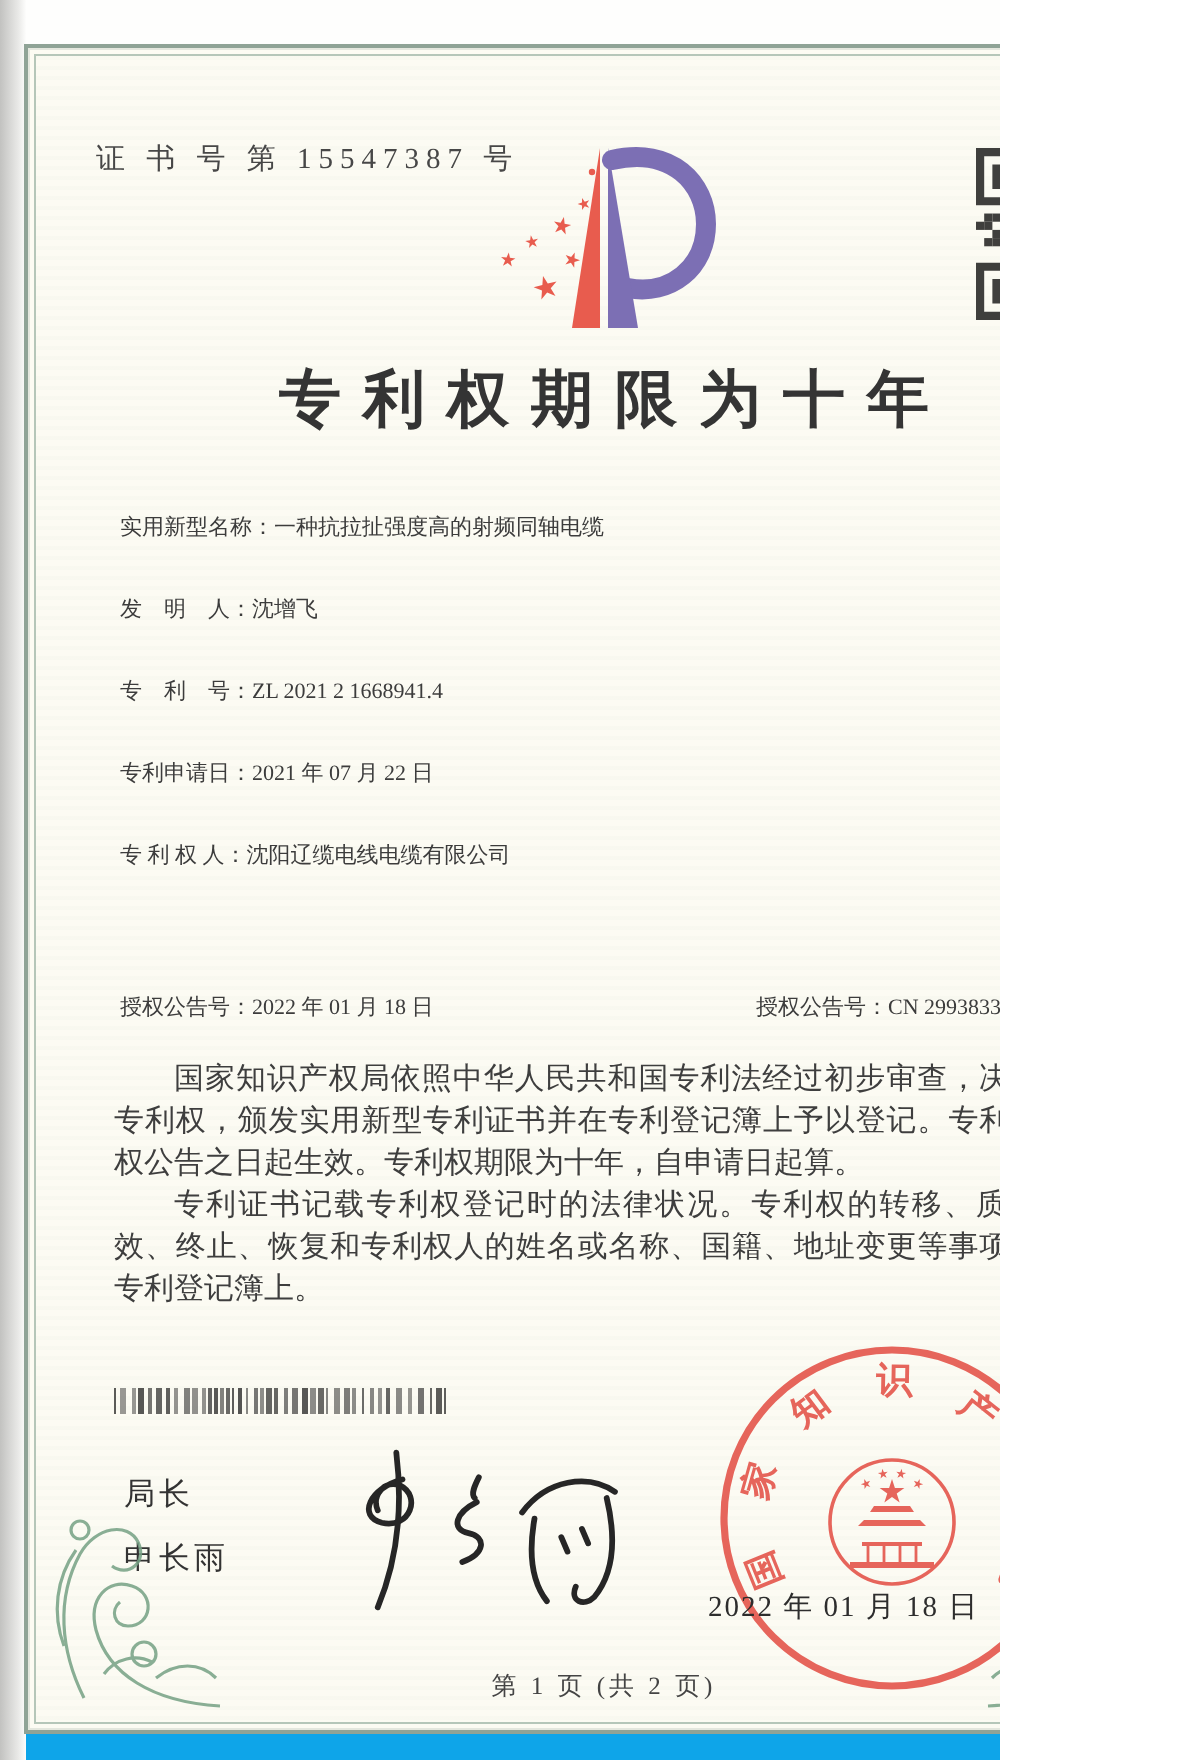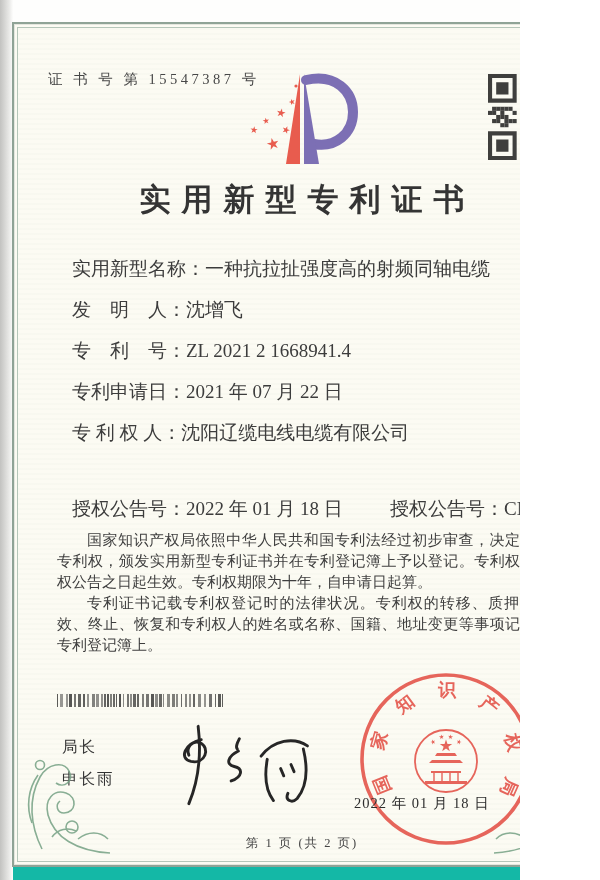--- a/index.html
+++ b/index.html
@@ -1,31 +1,31 @@
 <!DOCTYPE html>
 <html><head>
 <meta charset="utf-8">
 <style>
   html,body{margin:0;padding:0;background:#ffffff;}
-  #stage{position:relative;width:500px;height:880px;overflow:hidden;background:#14b8a6;
-         font-family:"Liberation Serif","DejaVu Serif",serif;color:#3a3a3a;padding-left:20px;}
+  #stage{position:relative;width:500px;height:880px;overflow:hidden;background:#0ea5e9;
+         font-family:"Liberation Serif","DejaVu Serif",serif;color:#3a3a3a;}
   .scan-edge-left{position:absolute;left:0;top:0;width:13px;height:100%;
     background:linear-gradient(to right,#c2c2c0,#e9e9e7 70%,#fdfdfc);}
   .scan-edge-top{position:absolute;left:0;top:0;width:100%;height:22px;background:#fefefd;}
   .paper{position:absolute;left:12px;top:22px;width:576px;height:841px;
     background:#fcfbf3;border:2px solid #8fa396;box-shadow:0 0 0 1px #e4e7de inset;}
   .paper-inner{position:absolute;left:3px;top:3px;right:3px;bottom:3px;
     border:1px solid #b5c6b9;
     background:repeating-linear-gradient(to bottom,rgba(90,140,110,0.022) 0 2px,rgba(0,0,0,0) 2px 5px);}
   .cert-no{position:absolute;left:34px;top:46px;font-size:14.5px;letter-spacing:3.5px;color:#474747;}
   .logo{position:absolute;left:226px;top:40px;}
   .qr{position:absolute;left:474px;top:50px;}
   .title{position:absolute;left:0;top:155px;width:100%;text-align:center;
     font-size:31px;font-weight:600;letter-spacing:11px;color:#343434;text-indent:11px;}
-  .field{position:absolute;left:58px;font-size:19px;white-space:nowrap;color:#3c3c3c;}
+  .field{position:absolute;left:46px;font-size:11px;white-space:nowrap;color:#3c3c3c;}
   .field .flabel{color:#3c3c3c;}
   .grant-right{position:absolute;left:318px;top:0;}
   .paras{position:absolute;left:43px;top:506px;width:494px;font-size:15px;
     line-height:21px;text-align:justify;color:#3e3e3e;}
   .paras p{margin:0;text-indent:2em;}
   .barcode{position:absolute;left:43px;top:670px;width:170px;height:13px;overflow:hidden;}
   .sig-label{position:absolute;left:48px;font-size:15.5px;font-weight:normal;color:#333;letter-spacing:2px;}
   .signature{position:absolute;left:146px;top:694px;}
   .seal{position:absolute;left:336px;top:639px;opacity:0.9;}
   .seal-date{position:absolute;left:340px;top:770px;font-size:14.5px;color:#2d2d2d;letter-spacing:1px;z-index:5;}
@@ -167,21 +167,21 @@
         <rect x="76" y="76" width="4" height="4" fill="#3f3f3d"></rect>
         <rect x="80" y="76" width="4" height="4" fill="#3f3f3d"></rect>
         <rect x="44" y="80" width="4" height="4" fill="#3f3f3d"></rect>
         <rect x="48" y="80" width="4" height="4" fill="#3f3f3d"></rect>
         <rect x="68" y="80" width="4" height="4" fill="#3f3f3d"></rect>
         <path d="M0,0h28v28h-28z M4,4v20h20v-20z M8,8h12v12h-12z" fill="#3f3f3d" fill-rule="evenodd"></path>
         <path d="M56,0h28v28h-28z M60,4v20h20v-20z M64,8h12v12h-12z" fill="#3f3f3d" fill-rule="evenodd"></path>
         <path d="M0,56h28v28h-28z M4,60v20h20v-20z M8,64h12v12h-12z" fill="#3f3f3d" fill-rule="evenodd"></path>
       </svg>
 
-    <div class="title">实用新型专利证书</div>
+    <div class="title">专利权期限为十年</div>
 
     <div class="field" style="top:232px">
       <span class="flabel">实用新型名称：</span><span>一种抗拉扯强度高的射频同轴电缆</span>
     </div>
     <div class="field" style="top:273px">
       <span class="flabel">发　明　人：</span><span>沈增飞</span>
     </div>
     <div class="field" style="top:314px">
       <span class="flabel">专　利　号：</span><span>ZL 2021 2 1668941.4</span>
     </div>

